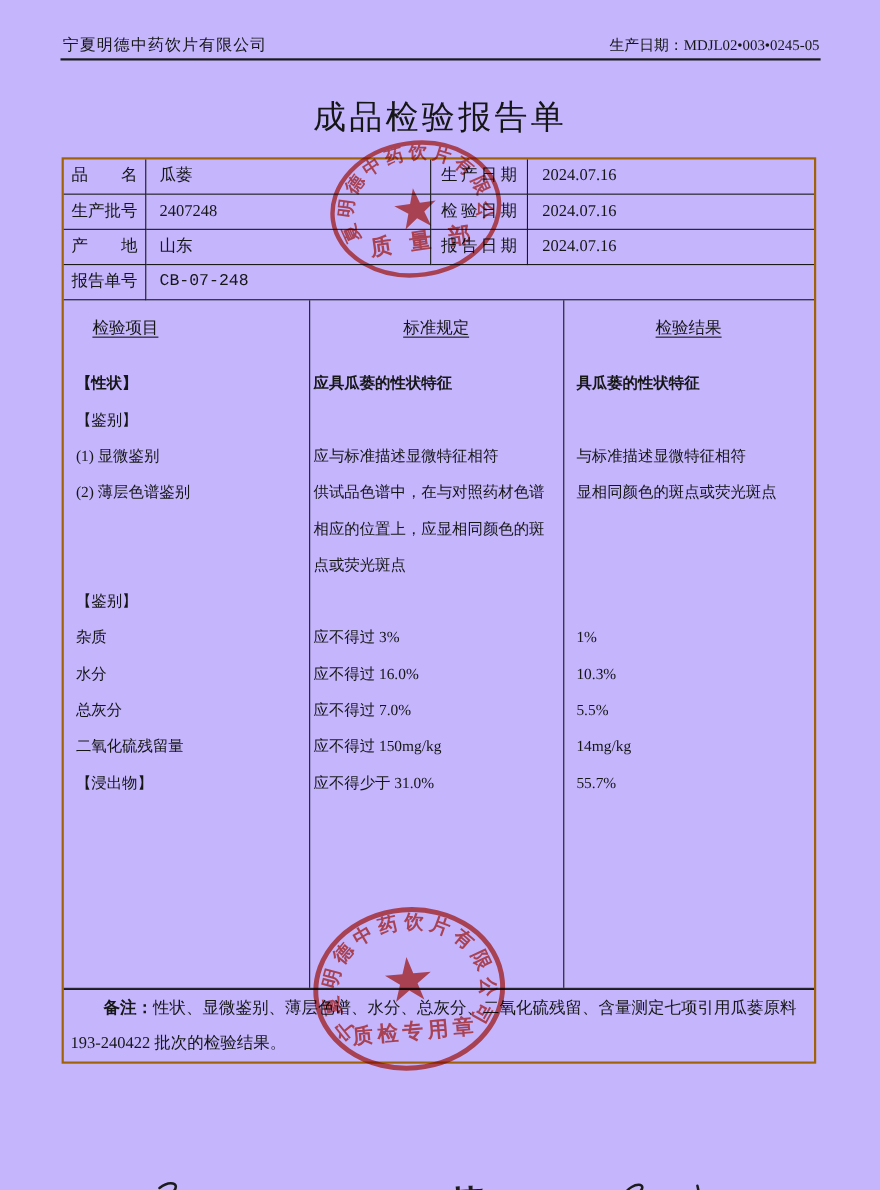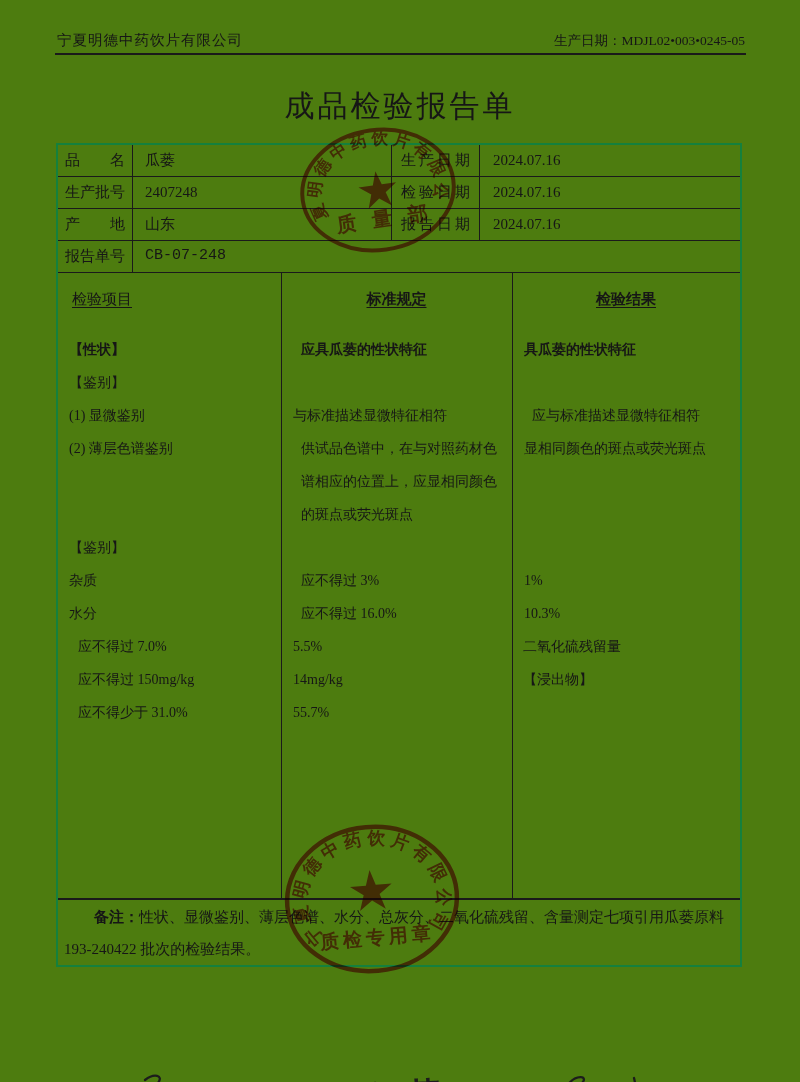--- a/index.html
+++ b/index.html
@@ -1,48 +1,48 @@
 <!DOCTYPE html>
 <html><head>
 <meta charset="utf-8">
 <style>
   * { margin:0; padding:0; box-sizing:border-box; }
   html,body { background:#fff; }
   body { font-family:"Liberation Serif","DejaVu Serif",serif; color:#161616; }
-  .page { position:relative; width:800px; height:1082px; background:#4d7c0f; overflow:hidden; }
+  .page { position:relative; width:800px; height:1082px; background:#c4b5fd; overflow:hidden; }
 
   
   .hdr-company { position:absolute; left:57px; top:31px; font-size:14.5px; letter-spacing:1px; }
   .hdr-code { position:absolute; right:55px; top:32px; font-size:13.5px; }
   .hdr-line { position:absolute; left:55px; right:54px; top:53px; border-top:2.5px solid #1a1a1a; }
 
   .title { position:absolute; top:86px; left:0; width:100%; text-align:center;
            font-size:30px; font-weight:400; letter-spacing:3px; }
 
   
-  .doc-table { position:absolute; left:56px; top:143px; width:686px; border:2px solid #15803d; }
+  .doc-table { position:absolute; left:56px; top:143px; width:686px; border:2px solid #a16207; }
 
   .info-grid { display:grid; grid-template-columns:75px 259px 88px 1fr; }
   .icell { height:32px; line-height:30px; font-size:15px; border-bottom:1px solid #1a1a1a; overflow:hidden; }
   .ilabel { border-right:1px solid #1a1a1a; padding:0 7px; text-align:justify; text-align-last:justify; }
   .ivalue { border-right:1px solid #1a1a1a; padding-left:12px; }
   .dlabel { border-right:1px solid #1a1a1a; padding:0 9px; text-align:justify; text-align-last:justify; }
   .dvalue { padding-left:13px;font-family:Liberation Serif, serif; }
   .span3 { grid-column:2 / 5; border-right:none;font-family:Liberation Mono, monospace; }
 
   .main-area { position:relative; height:626px; border-bottom:1px solid #1a1a1a; }
   .vline { position:absolute; top:0; bottom:0; width:1px; background:#1a1a1a; }
   .v1 { left:223px; } .v2 { left:454px; }
   .main-grid { display:grid; grid-template-columns:223px 231px 1fr; }
   .th { height:46px; line-height:52px; font-size:15px; }
   .th .u { text-decoration:underline; text-underline-offset:3px; }
-  .th-1 { padding-left:14px;font-family:Liberation Serif, serif; } .th-2,.th-3 { text-align:center;font-weight:bold; }
+  .th-1 { padding-left:26px;font-family:Liberation Serif, serif; } .th-2,.th-3 { text-align:center; }
   .c { font-size:14px; line-height:33px; }
   .c1 { padding-left:11px; padding-right:6px; }
-  .c2 { padding-left:20px; padding-right:9px; }
+  .c2 { padding-left:4px; padding-right:9px; }
   .c3 { padding-left:12px; padding-right:20px; }
   .gap { margin-top:14px;font-weight:bold; }
 
   .concl { height:35px; line-height:34px; font-size:15px; padding:0 8px; text-indent:30px; overflow:hidden; }
   .remark { border-top:1px solid #1a1a1a; height:66px; line-height:32px; font-size:15px; padding:1px 6px 0 6px; text-indent:30px; overflow:hidden; }
   .b { font-weight:700; }
 
   
   .signs { position:absolute; left:57px; top:1072px; width:700px; height:68px; }
   .sg { position:absolute; top:0; height:60px; }
@@ -102,39 +102,40 @@
 
         <div class="c c1 gap">【性状】</div>
         <div class="c c2 gap">应具瓜蒌的性状特征</div>
         <div class="c c3 gap">具瓜蒌的性状特征</div>
 
         <div class="c c1">【鉴别】</div>
         <div class="c c2"></div>
         <div class="c c3"></div>
 
         <div class="c c1">(1) 显微鉴别</div>
+        <div class="c c2">应与标准描述显微特征相符</div>
         <div class="c c3">与标准描述显微特征相符</div>
-        <div class="c c2">应与标准描述显微特征相符</div>
 
         <div class="c c1">(2) 薄层色谱鉴别</div>
         <div class="c c2">供试品色谱中，在与对照药材色谱相应的位置上，应显相同颜色的斑点或荧光斑点</div>
         <div class="c c3">显相同颜色的斑点或荧光斑点</div>
 
         <div class="c c1">【鉴别】</div>
         <div class="c c2"></div>
         <div class="c c3"></div>
 
         <div class="c c1">杂质</div>
         <div class="c c2">应不得过 3%</div>
         <div class="c c3">1%</div>
 
         <div class="c c1">水分</div>
         <div class="c c2">应不得过 16.0%</div>
         <div class="c c3">10.3%</div>
 
+        <div class="c c1">总灰分</div>
         <div class="c c2">应不得过 7.0%</div>
         <div class="c c3">5.5%</div>
 
         <div class="c c1">二氧化硫残留量</div>
         <div class="c c2">应不得过 150mg/kg</div>
         <div class="c c3">14mg/kg</div>
 
         <div class="c c1">【浸出物】</div>
         <div class="c c2">应不得少于 31.0%</div>
         <div class="c c3">55.7%</div>

